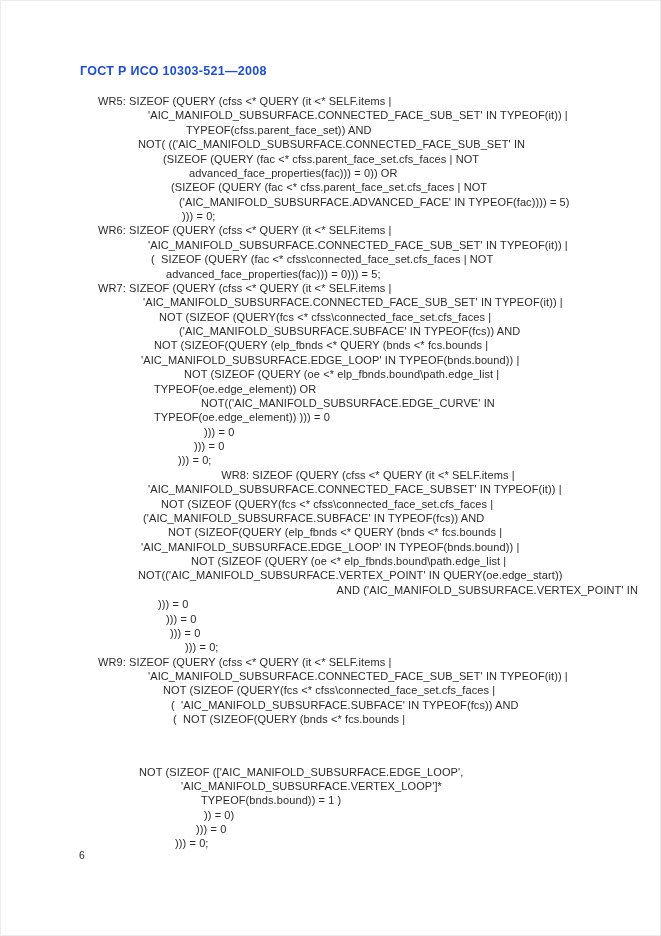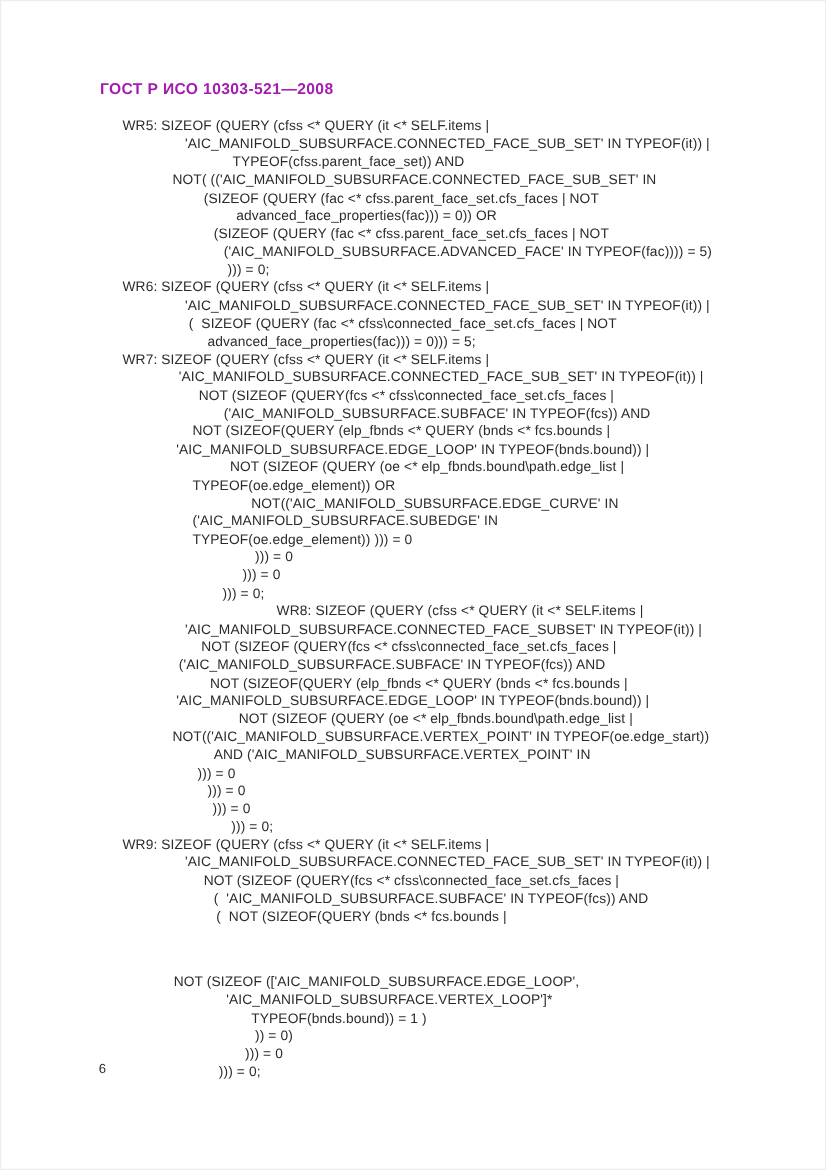--- a/index.html
+++ b/index.html
@@ -17,21 +17,21 @@
     font-family: "Liberation Sans", sans-serif;
     color: #262626;
     overflow: hidden;
   }
   .doc-header {
     position: absolute;
     left: 79px;
     top: 63px;
     font-size: 12.5px;
     font-weight: bold;
-    color: #a21caf;
+    color: #1d4ed8;
     letter-spacing: 0.3px;
     white-space: pre;
   }
   .code-block {
     position: absolute;
     left: 97px;
     top: 93px;
     width: 540px;
     font-size: 11px;
     line-height: 14.38px;
@@ -77,36 +77,35 @@
       <div>
         <div class="code-line" style="padding-left: 0px;">WR7: SIZEOF (QUERY (cfss &lt;* QUERY (it &lt;* SELF.items |</div>
         <div class="code-line" style="padding-left: 45px;">'AIC_MANIFOLD_SUBSURFACE.CONNECTED_FACE_SUB_SET' IN TYPEOF(it)) |</div>
         <div class="code-line" style="padding-left: 61px;">NOT (SIZEOF (QUERY(fcs &lt;* cfss\connected_face_set.cfs_faces |</div>
         <div class="code-line" style="padding-left: 81px;">('AIC_MANIFOLD_SUBSURFACE.SUBFACE' IN TYPEOF(fcs)) AND</div>
         <div class="code-line" style="padding-left: 56px;">NOT (SIZEOF(QUERY (elp_fbnds &lt;* QUERY (bnds &lt;* fcs.bounds |</div>
         <div class="code-line" style="padding-left: 43px;">'AIC_MANIFOLD_SUBSURFACE.EDGE_LOOP' IN TYPEOF(bnds.bound)) |</div>
         <div class="code-line" style="padding-left: 86px;">NOT (SIZEOF (QUERY (oe &lt;* elp_fbnds.bound\path.edge_list |</div>
         <div class="code-line" style="padding-left: 56px;">TYPEOF(oe.edge_element)) OR</div>
         <div class="code-line" style="padding-left: 103px;">NOT(('AIC_MANIFOLD_SUBSURFACE.EDGE_CURVE' IN</div>
-        <div class="code-line" style="padding-left: 56px;">('AIC_MANIFOLD_SUBSURFACE.SUBEDGE' IN</div>
         <div class="code-line" style="padding-left: 56px;">TYPEOF(oe.edge_element)) ))) = 0</div>
         <div class="code-line" style="padding-left: 106px;">))) = 0</div>
         <div class="code-line" style="padding-left: 96px;">))) = 0</div>
         <div class="code-line" style="padding-left: 80px;">))) = 0;</div>
       </div>
       <div>
         <div class="code-line" style="padding-left: 0px; text-align: center;">WR8: SIZEOF (QUERY (cfss &lt;* QUERY (it &lt;* SELF.items |</div>
         <div class="code-line" style="padding-left: 50px;">'AIC_MANIFOLD_SUBSURFACE.CONNECTED_FACE_SUBSET' IN TYPEOF(it)) |</div>
         <div class="code-line" style="padding-left: 63px;">NOT (SIZEOF (QUERY(fcs &lt;* cfss\connected_face_set.cfs_faces |</div>
         <div class="code-line" style="padding-left: 45px;">('AIC_MANIFOLD_SUBSURFACE.SUBFACE' IN TYPEOF(fcs)) AND</div>
         <div class="code-line" style="padding-left: 70px;">NOT (SIZEOF(QUERY (elp_fbnds &lt;* QUERY (bnds &lt;* fcs.bounds |</div>
         <div class="code-line" style="padding-left: 43px;">'AIC_MANIFOLD_SUBSURFACE.EDGE_LOOP' IN TYPEOF(bnds.bound)) |</div>
         <div class="code-line" style="padding-left: 93px;">NOT (SIZEOF (QUERY (oe &lt;* elp_fbnds.bound\path.edge_list |</div>
-        <div class="code-line" style="padding-left: 40px;">NOT(('AIC_MANIFOLD_SUBSURFACE.VERTEX_POINT' IN TYPEOF(oe.edge_start))</div>
-        <div class="code-line" style="padding-left: 73px;">AND ('AIC_MANIFOLD_SUBSURFACE.VERTEX_POINT' IN</div>
+        <div class="code-line" style="padding-left: 40px;">NOT(('AIC_MANIFOLD_SUBSURFACE.VERTEX_POINT' IN QUERY(oe.edge_start))</div>
+        <div class="code-line" style="padding-left: 73px; text-align: right;">AND ('AIC_MANIFOLD_SUBSURFACE.VERTEX_POINT' IN</div>
         <div class="code-line" style="padding-left: 60px;">))) = 0</div>
         <div class="code-line" style="padding-left: 68px;">))) = 0</div>
         <div class="code-line" style="padding-left: 72px;">))) = 0</div>
         <div class="code-line" style="padding-left: 87px;">))) = 0;</div>
       </div>
       <div>
         <div class="code-line" style="padding-left: 0px;">WR9: SIZEOF (QUERY (cfss &lt;* QUERY (it &lt;* SELF.items |</div>
         <div class="code-line" style="padding-left: 50px;">'AIC_MANIFOLD_SUBSURFACE.CONNECTED_FACE_SUB_SET' IN TYPEOF(it)) |</div>
         <div class="code-line" style="padding-left: 65px;">NOT (SIZEOF (QUERY(fcs &lt;* cfss\connected_face_set.cfs_faces |</div>
         <div class="code-line" style="padding-left: 73px;">(  'AIC_MANIFOLD_SUBSURFACE.SUBFACE' IN TYPEOF(fcs)) AND</div>

